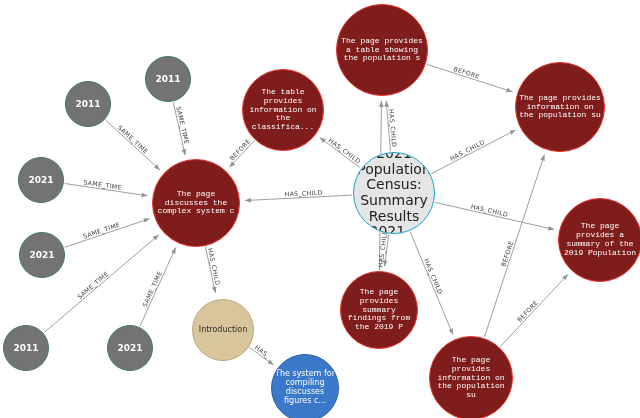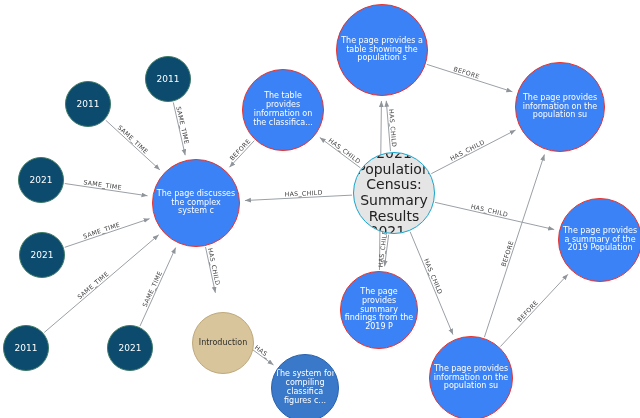--- a/index.html
+++ b/index.html
@@ -44,43 +44,45 @@
     line-height: 1.12;
     overflow: hidden;
   }
   .node-label {
     display: block;
     padding: 0 3px;
     width: 100%;
     word-wrap: break-word;
   }
   .node-red {
-    background: #3b82f6;
+    background: #7f1d1d;
     border: 1.4px solid #e8332c;
     color: #ffffff;
     font-size: 8px;
+    font-family: Liberation Mono, monospace;
   }
   .node-blue-center {
     background: #e5e5e5;
     border: 1.4px solid #16a5cc;
     color: #222222;
     font-size: 14px;
     text-align: center;
   }
   .node-blue {
     background: #3a78c9;
     border: 1.4px solid #2a62ab;
     color: #ffffff;
     font-size: 8px;
   }
   .node-green {
-    background: #0c4a6e;
+    background: #737373;
     border: 1.4px solid #3d7a64;
     color: #ffffff;
     font-size: 9px;
+    font-weight: bold;
   }
   .node-tan {
     background: #d8c59c;
     border: 1.4px solid #bfa97c;
     color: #30302c;
     font-size: 8px;
   }
 </style>
 </head>
 <body>
@@ -155,25 +157,25 @@
       </div>
       <div class="node node-red" style="left: 558px; top: 198px; width: 84px; height: 84px;">
         <span class="node-label">The page provides a summary of the 2019 Population</span>
       </div>
       <div class="node node-red" style="left: 340px; top: 271px; width: 78px; height: 78px;">
         <span class="node-label">The page provides summary findings from the 2019 P</span>
       </div>
       <div class="node node-red" style="left: 429px; top: 336px; width: 84px; height: 84px;">
         <span class="node-label">The page provides information on the population su</span>
       </div>
-      <div class="node node-tan" style="left: 192px; top: 312px; width: 62px; height: 62px;">
+      <div class="node node-tan" style="left: 192px; top: 299px; width: 62px; height: 62px;">
         <span class="node-label">Introduction</span>
       </div>
       <div class="node node-blue" style="left: 271px; top: 354px; width: 68px; height: 68px;">
-        <span class="node-label">The system for compiling classifica figures c...</span>
+        <span class="node-label">The system for compiling discusses figures c...</span>
       </div>
       <div class="node node-green" style="left: 65px; top: 81px; width: 46px; height: 46px;">
         <span class="node-label">2011</span>
       </div>
       <div class="node node-green" style="left: 145px; top: 56px; width: 46px; height: 46px;">
         <span class="node-label">2011</span>
       </div>
       <div class="node node-green" style="left: 18px; top: 157px; width: 46px; height: 46px;">
         <span class="node-label">2021</span>
       </div>

